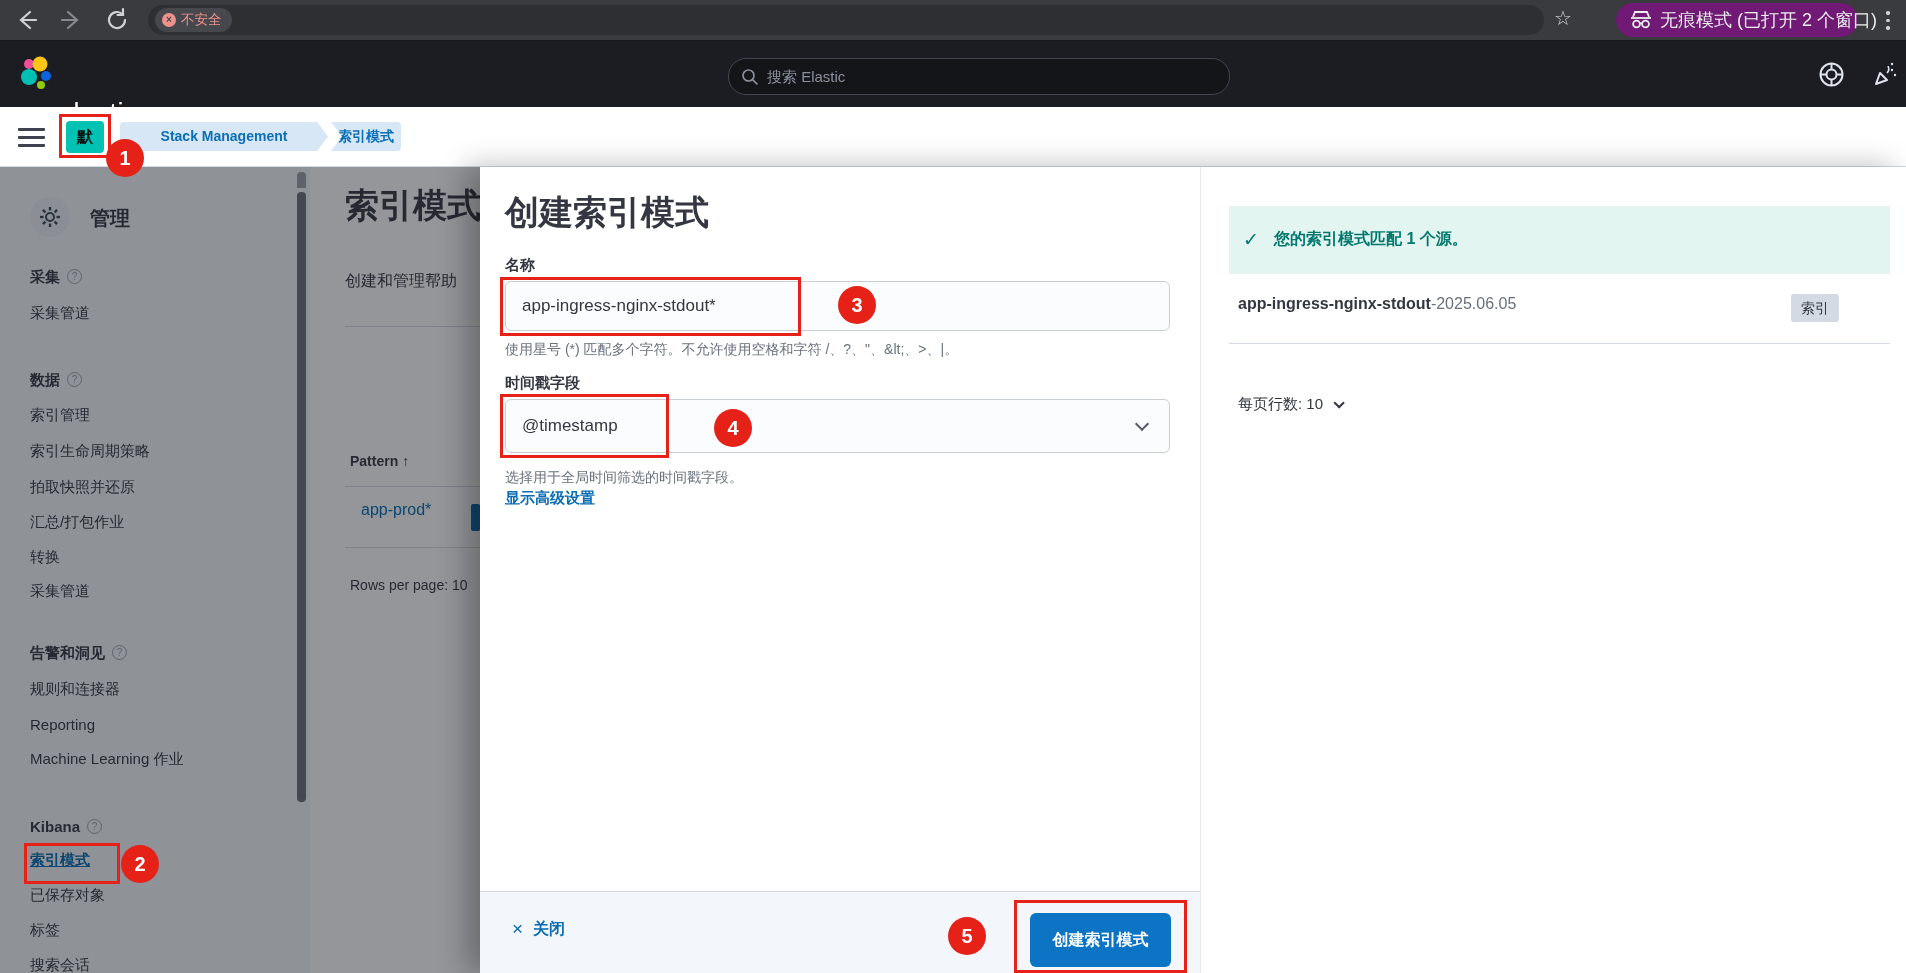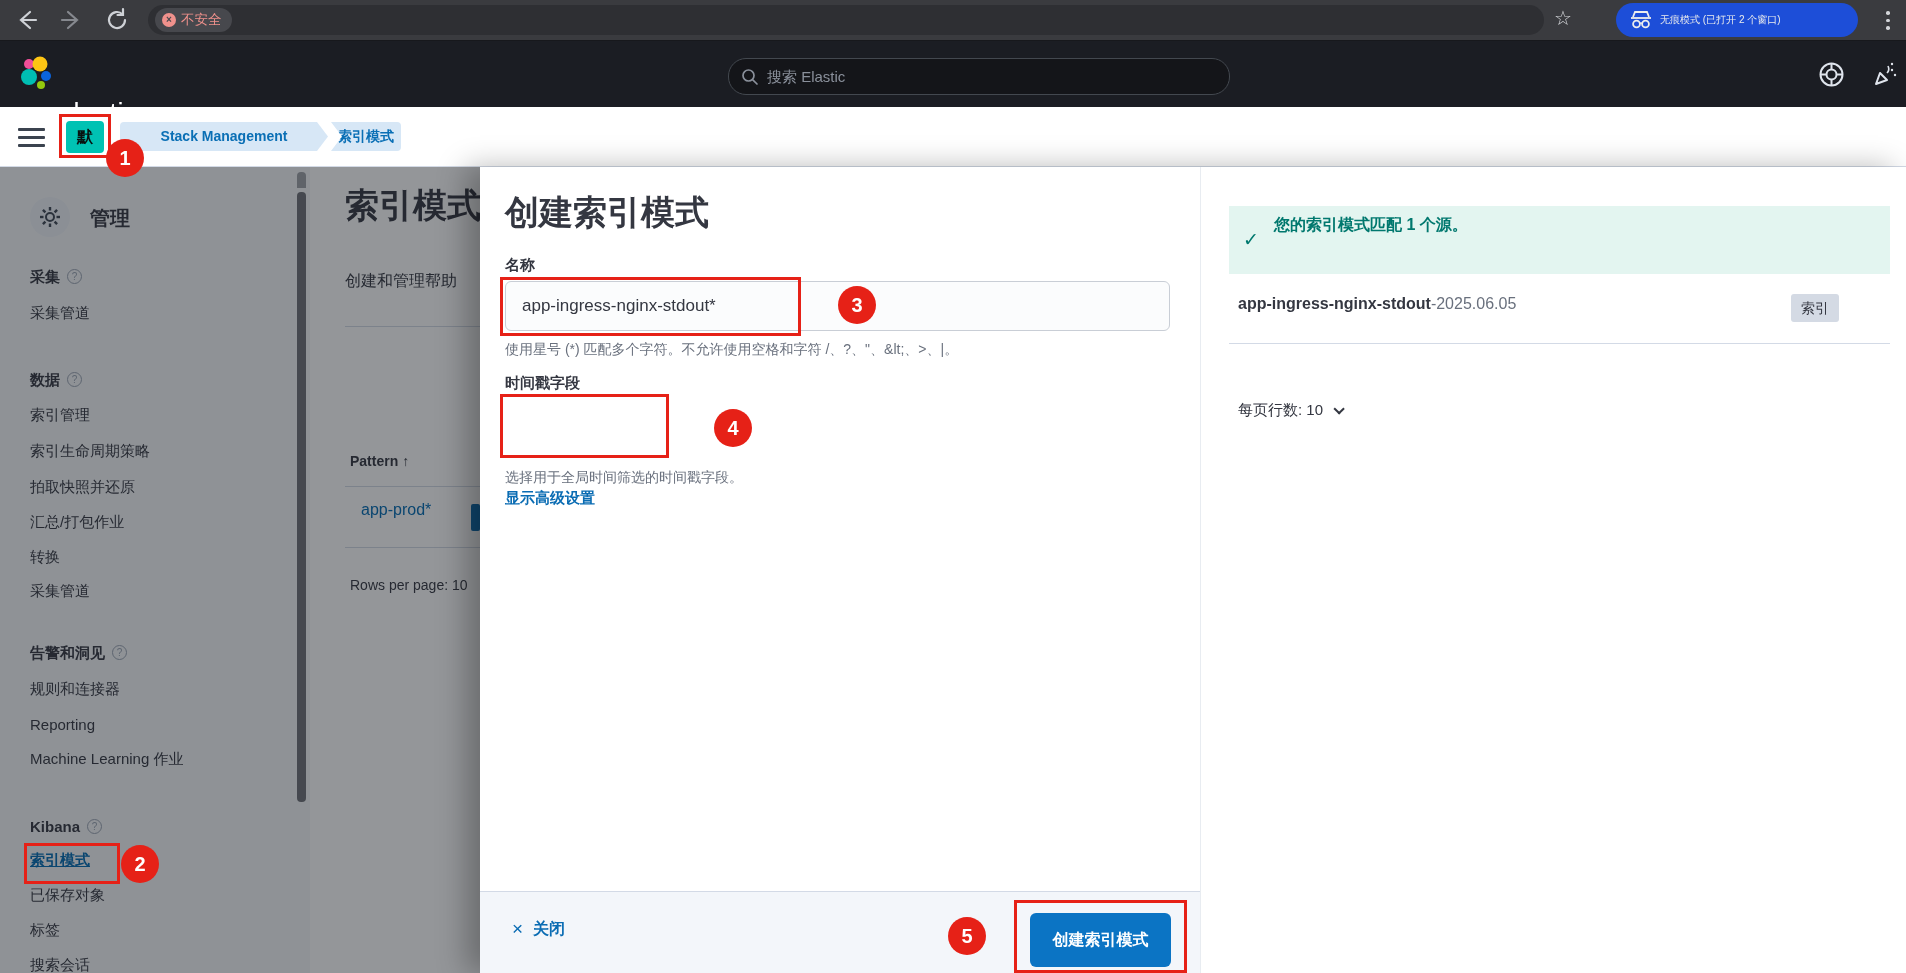--- a/index.html
+++ b/index.html
@@ -15,21 +15,21 @@
   .browser-bar { left:0; top:0; width:1906px; height:40px; background:#3a3b3f; }
   .nav-ic { width:26px; height:26px; top:7px; color:#ced1d6; }
   .omnibox { left:148px; top:5px; width:1396px; height:30px; background:#2e2f33; border-radius:15px; }
   .sec-chip { position:absolute; left:7px; top:3px; height:24px; padding:0 10px 0 26px; background:#47484d; border-radius:12px;
               color:#f0918c; font-size:13.5px; line-height:24px; }
   .sec-x { position:absolute; left:7px; top:5px; width:14px; height:14px; border-radius:50%; background:#f0918c; color:#47484d;
            font-size:10px; line-height:14px; text-align:center; font-weight:bold; }
   .url { position:absolute; left:112px; top:0; line-height:30px; font-size:15.5px; color:#e6e7e9; white-space:nowrap; }
   .url .scheme { color:#f0918c; text-decoration:line-through; }
   .star { left:1550px; top:6px; font-size:20px; color:#d4d6da; width:26px; text-align:center; }
-  .incog { left:1616px; top:3px; width:242px; height:34px; background:#1d4ed8; border-radius:17px; color:#eceded; font-size:10px; }
+  .incog { left:1616px; top:3px; width:242px; height:34px; background:#701a75; border-radius:17px; color:#eceded; font-size:18px; }
   .incog span.txt { position:absolute; left:44px; top:0; line-height:34px; white-space:nowrap; }
   .dots3 { left:1886px; top:11px; width:4px; }
   .dots3 i { display:block; width:3.5px; height:3.5px; border-radius:50%; background:#d4d6da; margin:0 0 4px 0; }
 
   
   .app-header { left:0; top:40px; width:1906px; height:67px; background:#1b1d23; border-top:1px solid #17181c; }
   .brand { left:58px; top:57px; font-size:27px; color:#fff; letter-spacing:.5px; }
   .hsearch { left:728px; top:17px; width:502px; height:37px; background:#141519; border:1px solid #43484f; border-radius:18px; }
   .hsearch input { position:absolute; left:38px; top:1px; width:450px; height:33px; background:transparent; border:0; outline:none;
                    color:#e6e7e9; font-size:15px; font-family:inherit; }
@@ -89,26 +89,26 @@
   .f-adv { left:25px; top:322px; font-size:15px; font-weight:600; color:#0a6cb3; cursor:pointer; }
   .f-footer { left:0; top:724px; width:720px; height:82px; background:#f3f6fa; border-top:1px solid #d3dae6; }
   .f-close { position:absolute; left:32px; top:26px; font-size:16px; font-weight:600; color:#0a6cb3; cursor:pointer; }
   .f-close .x { font-size:19px; font-weight:normal; margin-right:10px; vertical-align:-1px; }
   .f-submit { position:absolute; left:550px; top:21px; width:141px; height:54px; background:#0b74c4; border:0; border-radius:6px;
               color:#fff; font-size:16px; font-weight:bold; font-family:inherit; cursor:pointer; }
 
   
   .callout { left:749px; top:39px; width:661px; height:68px; background:#e3f5f0; }
   .callout .ck { position:absolute; left:14px; top:22px; font-size:19px; font-weight:bold; color:#00786e; }
-  .callout .msg { position:absolute; left:45px; top:9px; font-size:16px; font-weight:bold; color:#00786e; white-space:nowrap; }
+  .callout .msg { position:absolute; left:45px; top:23px; font-size:16px; font-weight:bold; color:#00786e; white-space:nowrap; }
   .p-row { left:758px; top:128px; font-size:16px; white-space:nowrap; }
   .p-row b { color:#343741; } .p-row span { color:#69707d; }
   .p-badge { left:1311px; top:127px; width:48px; height:28px; background:#d4dae4; border-radius:3px; color:#343741;
              font-size:14px; text-align:center; line-height:28px; }
-  .p-rows { left:758px; top:234px; font-size:15px; color:#343741; cursor:pointer; white-space:nowrap; }
+  .p-rows { left:758px; top:228px; font-size:15px; color:#343741; cursor:pointer; white-space:nowrap; }
   .p-rows .chev2 { display:inline-block; width:8px; height:8px; border-right:2px solid #343741; border-bottom:2px solid #343741;
                    transform:rotate(45deg) translateY(-3px); margin-left:10px; }
 
   
   .ann-box { border:3px solid #e62117; z-index:20; }
   .ann-circle { width:38px; height:38px; border-radius:50%; background:#e62117; color:#fff; font-size:20px; font-weight:bold;
                 text-align:center; line-height:38px; z-index:21; }
 </style>
 </head>
 <body>
@@ -257,20 +257,24 @@
 
     <div class="abs f-title">创建索引模式</div>
 
     <div class="abs f-label" style="top:89px">名称</div>
     <div class="abs f-field" style="top:114px;height:50px">
       <input value="app-ingress-nginx-stdout*" style="">
     </div>
     <div class="abs f-help" style="top:174px">使用星号 (*) 匹配多个字符。不允许使用空格和字符 /、?、"、&amp;lt;、&gt;、|。</div>
 
     <div class="abs f-label" style="top:207px">时间戳字段</div>
+    <div class="abs f-field" style="top:232px;height:54px">
+      <input value="@timestamp" style="">
+      <span class="chev"></span>
+    </div>
     <div class="abs f-help" style="top:302px">选择用于全局时间筛选的时间戳字段。</div>
 
     <div class="abs f-adv">显示高级设置</div>
 
     <div class="abs f-footer">
       <div class="f-close"><span class="x">×</span><span>关闭</span></div>
       <button class="f-submit">创建索引模式</button>
     </div>
 
     <div class="abs callout">

